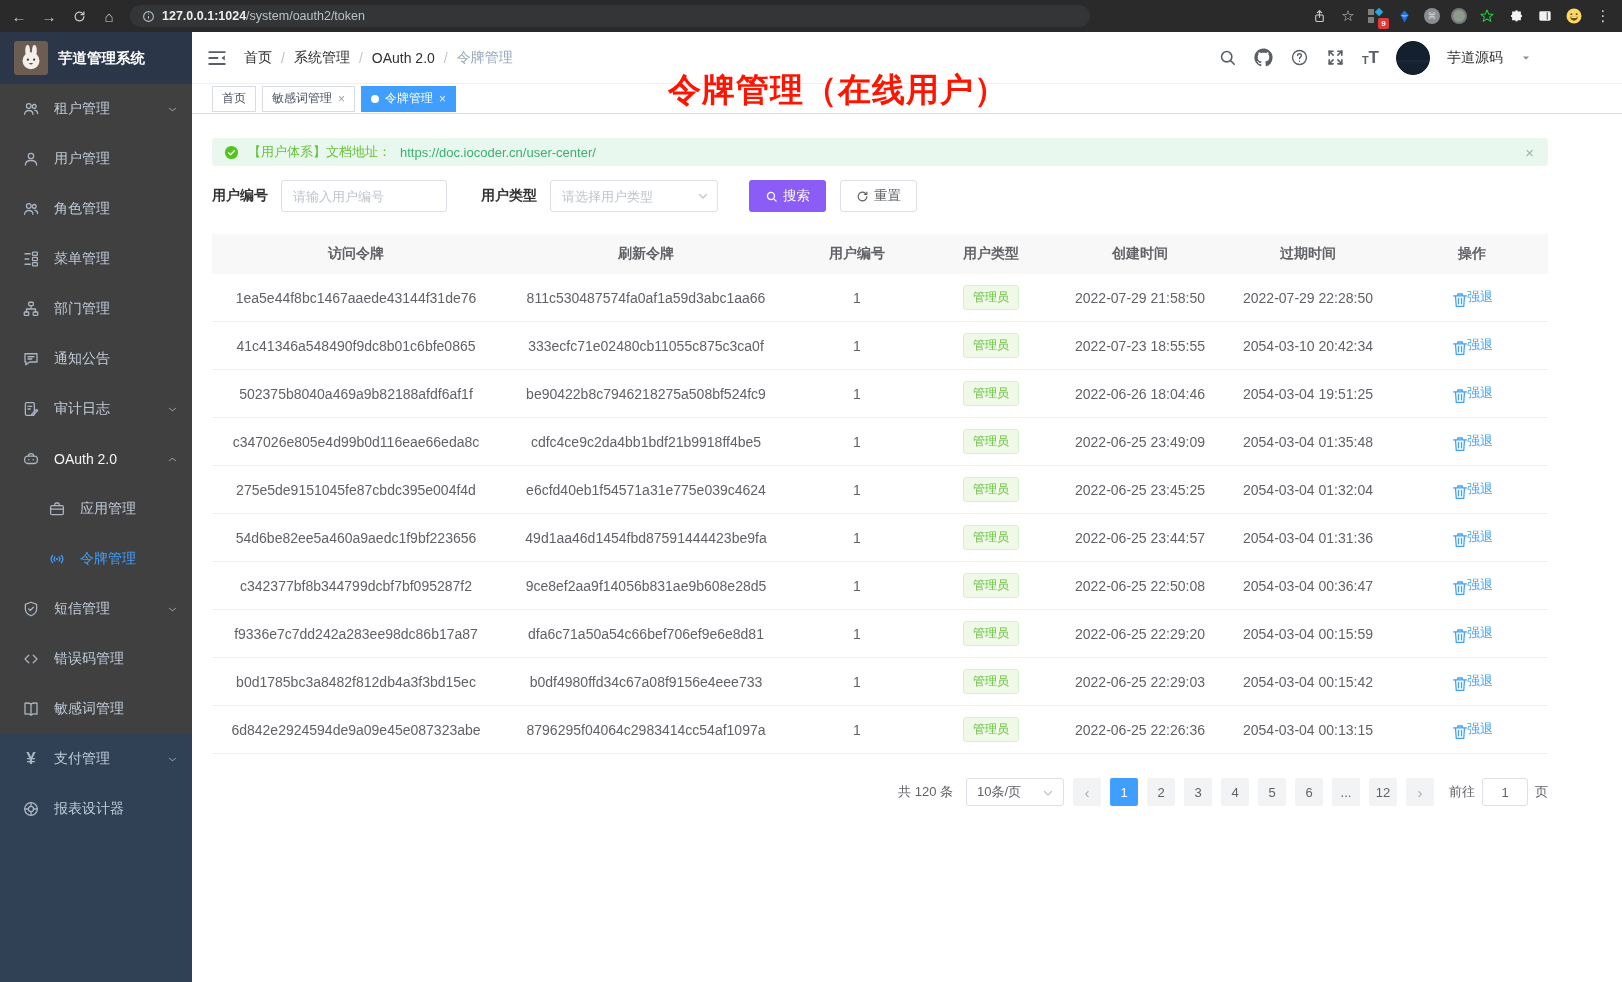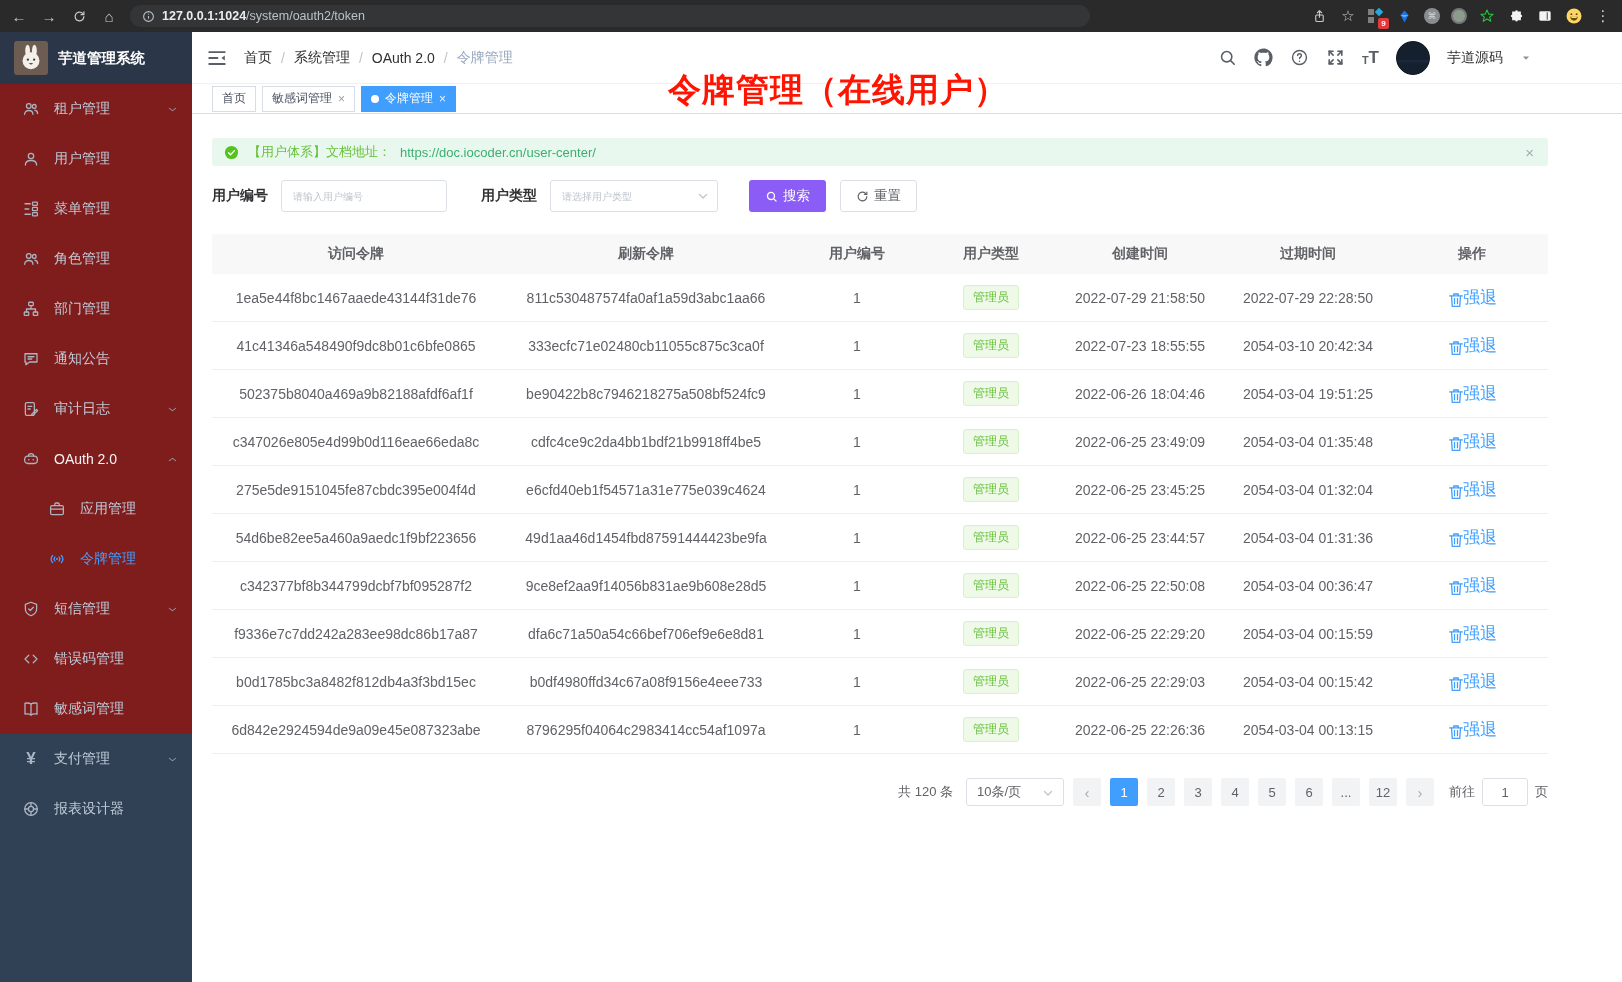--- a/index.html
+++ b/index.html
@@ -27,21 +27,21 @@
   .circ { width:16px; height:16px; border-radius:50%; }
   .circ-gray { background:#8a8d90; display:flex;align-items:center;justify-content:center;
     color:#d7d9db; font-size:9px; }
   .circ-grayish { background:#8d9b8d; border:2px solid #75787b; }
   .smiley { width:18px; height:18px; }
 
   
   .app { display:flex; height:950px; }
 
   
-  .sidebar { width:192px; background:#7f1d1d; display:flex; flex-direction:column; flex-shrink:0; }
+  .sidebar { width:192px; background:#404040; display:flex; flex-direction:column; flex-shrink:0; }
   .side-header { height:52px; background:#2b3648; display:flex; align-items:center; gap:10px;
     padding:0 14px; flex-shrink:0; }
   .logo-img { width:34px; height:34px; border-radius:3px; overflow:hidden; flex-shrink:0; }
   .logo-title { color:#fff; font-size:14.5px; font-weight:bold; white-space:nowrap; }
   .menu { flex:1; display:flex; flex-direction:column; }
   .menu-item { height:50px; display:flex; align-items:center; padding:0 14px 0 22px; gap:14px;
     color:#bfcbd9; font-size:14px; cursor:pointer; white-space:nowrap; }
   .menu-item .mi-icon { width:18px; height:18px; flex-shrink:0; color:#aab5c2; }
   .menu-item.child { padding-left:48px; }
   .menu-item.active, .menu-item.active .mi-icon { color:#409eff; }
@@ -84,21 +84,21 @@
   .alert { width:1336px; height:28px; background:#e9f8ef; border-radius:3px; display:flex;
     align-items:center; gap:9px; padding:0 12px; font-size:13px; position:relative; }
   .alert-check { width:15px; height:15px; }
   .alert-text { color:#67c23a; }
   .alert-link { color:#3ab06f; text-decoration:none; }
   .alert-close { position:absolute; right:14px; color:#a8abb2; font-size:15px; cursor:pointer; }
 
   .filters { display:flex; align-items:center; margin-top:14px; height:32px; }
   .f-label { font-size:14px; font-weight:bold; color:#303133; margin-right:13px; }
   .f-input { width:166px; height:32px; border:1px solid #dcdfe6; border-radius:3px;
-    padding:0 11px; font-size:10px; color:#0369a1; outline:none;
+    padding:0 11px; font-size:13px; color:#0369a1; outline:none;
     font-family:"Liberation Sans","DejaVu Sans",sans-serif; }
   .f-input::placeholder { color:#bfc4cc; }
   .f-select { position:relative; margin-right:11px; }
   .f-select .f-input { width:168px; padding-right:26px; }
   .sel-arrow { position:absolute; right:8px; top:9px; width:14px; height:14px; color:#c0c4cc; }
   .gap1 { width:34px; } .gap2 { width:20px; }
   .btn { height:32px; border-radius:3px; font-size:13.5px; display:flex; align-items:center;
     gap:5px; padding:0 15px; cursor:pointer; border:1px solid transparent; }
   .btn-primary { background:#8b5cf6; color:#fff; }
   .btn-plain { background:#fff; border-color:#dcdfe6; color:#606266; margin-left:14px; }
@@ -106,21 +106,21 @@
 
   .table { width:1336px; margin-top:22px; font-size:14px; }
   .trow { display:grid; grid-template-columns:288px 292px 130px 138px 160px 176px 152px;
     align-items:center; }
   .thead { background:#f8f8f9; height:40px; color:#606266; font-weight:bold; }
   .tcell { text-align:center; overflow:hidden; white-space:nowrap; }
   .tbody-row { height:48px; border-bottom:1px solid #ebeef5; color:#606266; }
   .badge { display:inline-block; padding:3px 9px; font-size:12px; border-radius:3px;
     color:#67c23a; background:#eef9e8; border:1px solid #d9f0cc; }
   .act-link { color:#409eff; display:inline-flex; align-items:center; gap:3px; cursor:pointer;
-    font-size:17px; }
+    font-size:13px; }
   .act-link .bi { width:13px; height:13px; }
 
   .pagination { width:1336px; margin-top:24px; display:flex; align-items:center;
     justify-content:flex-end; gap:9px; font-size:13px; color:#606266; }
   .pg-total { margin-right:4px; }
   .pg-select { position:relative; width:98px; height:28px; border:1px solid #dcdfe6;
     border-radius:3px; display:flex; align-items:center; padding:0 24px 0 10px; color:#606266;
     cursor:pointer; }
   .pg-select .sel-arrow { top:7px; }
   .pg-btn { min-width:28px; height:28px; background:#f2f3f5; border-radius:2px; display:flex;
@@ -242,38 +242,38 @@
             <svg viewBox="0 0 24 24" width="18" height="18" fill="none" stroke="currentColor" stroke-width="1.7" stroke-linecap="round" stroke-linejoin="round">
               <circle cx="12" cy="8" r="3.6"></circle>
               <path d="M4.5 20c0-4 3.5-6 7.5-6s7.5 2 7.5 6"></path>
             </svg>
           </span>
           <span>用户管理</span>
         </div>
         <div class="menu-item">
           <span class="mi-icon">
             <svg viewBox="0 0 24 24" width="18" height="18" fill="none" stroke="currentColor" stroke-width="1.7" stroke-linecap="round" stroke-linejoin="round">
+              <circle cx="9" cy="8" r="3.1"></circle>
+              <path d="M3.5 19c0-3.2 2.6-5 5.5-5s5.5 1.8 5.5 5"></path>
+              <circle cx="16.3" cy="8.5" r="2.5"></circle>
+              <path d="M17 13.6c2.2.4 3.8 2 3.8 4.4"></path>
+            </svg>
+          </span>
+          <span>角色管理</span>
+        </div>
+        <div class="menu-item">
+          <span class="mi-icon">
+            <svg viewBox="0 0 24 24" width="18" height="18" fill="none" stroke="currentColor" stroke-width="1.7" stroke-linecap="round" stroke-linejoin="round">
               <path d="M4 5h7M4 12h5M4 19h7"></path>
               <rect x="14" y="2.8" width="6.5" height="4.4" rx="1"></rect>
               <rect x="14" y="9.8" width="6.5" height="4.4" rx="1"></rect>
               <rect x="14" y="16.8" width="6.5" height="4.4" rx="1"></rect>
             </svg>
           </span>
           <span>菜单管理</span>
-        </div>
-        <div class="menu-item">
-          <span class="mi-icon">
-            <svg viewBox="0 0 24 24" width="18" height="18" fill="none" stroke="currentColor" stroke-width="1.7" stroke-linecap="round" stroke-linejoin="round">
-              <circle cx="9" cy="8" r="3.1"></circle>
-              <path d="M3.5 19c0-3.2 2.6-5 5.5-5s5.5 1.8 5.5 5"></path>
-              <circle cx="16.3" cy="8.5" r="2.5"></circle>
-              <path d="M17 13.6c2.2.4 3.8 2 3.8 4.4"></path>
-            </svg>
-          </span>
-          <span>角色管理</span>
         </div>
         <div class="menu-item">
           <span class="mi-icon">
             <svg viewBox="0 0 24 24" width="18" height="18" fill="none" stroke="currentColor" stroke-width="1.7" stroke-linecap="round" stroke-linejoin="round">
               <rect x="9" y="3" width="6" height="4.6" rx="1"></rect>
               <rect x="3" y="16" width="6" height="4.6" rx="1"></rect>
               <rect x="15" y="16" width="6" height="4.6" rx="1"></rect>
               <path d="M12 7.6V12M6 16v-4h12v4"></path>
             </svg>
           </span>

